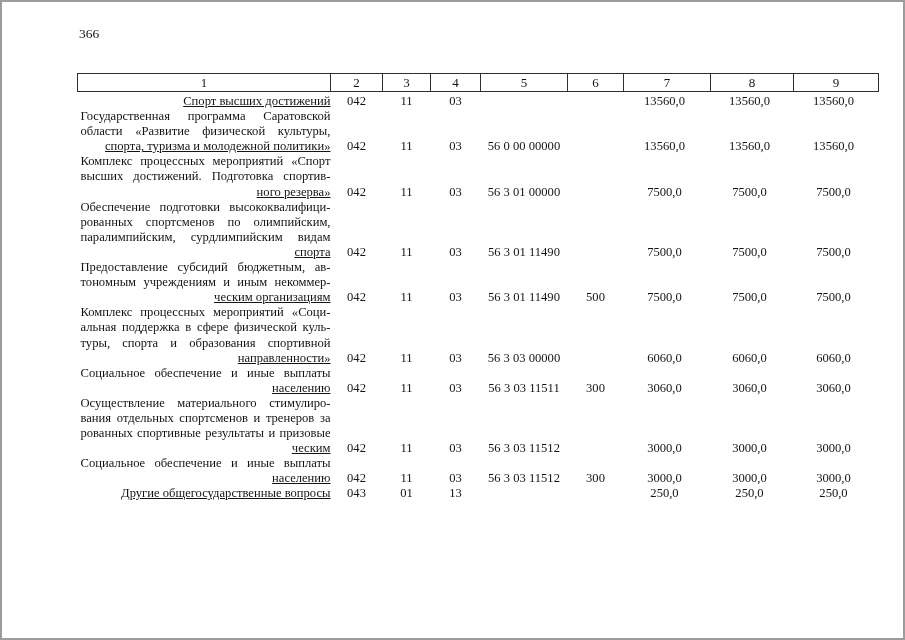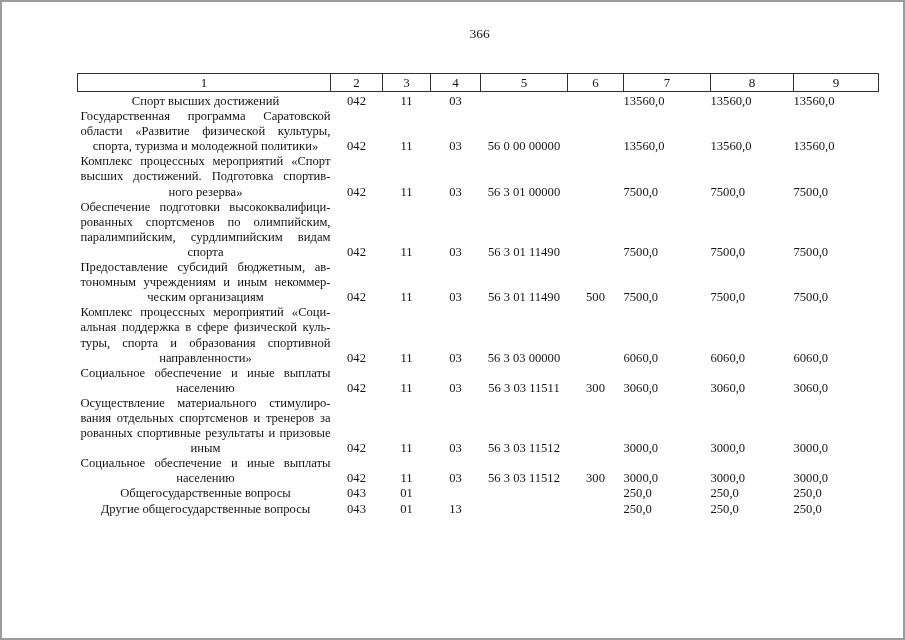--- a/index.html
+++ b/index.html
@@ -9,21 +9,21 @@
     border: 2px solid #9c9c9c;
     background: #ffffff;
     position: relative;
     overflow: hidden;
     font-family: "Liberation Serif", "DejaVu Serif", serif;
     color: #141414;
   }
   .page-number {
     position: absolute;
     top: 24px; left: 77px; width: 801px;
-    text-align: center;
+    text-align: left;
     font-size: 13.5px;
   }
   table.budget-table {
     position: absolute;
     left: 75px; top: 71px;
     width: 801px;
     border-collapse: collapse;
     table-layout: fixed;
   }
   thead th {
@@ -40,23 +40,23 @@
     vertical-align: bottom;
     font-size: 12.6px;
     line-height: 15.1px;
     padding: 0;
     overflow: hidden;
     white-space: nowrap;
   }
   tbody tr:first-child td { padding-top: 2px; }
   td.desc { padding-left: 3px; white-space: normal; }
   td.desc .jl { text-align: justify; text-align-last: justify; }
-  td.desc .ll { text-align: center; }
+  td.desc .ll { text-align: right; text-decoration: underline; }
   td.code { text-align: center; }
-  td.num  { text-align: left; padding-right: 5px; }
+  td.num  { text-align: center; padding-right: 5px; }
   tr.bold { font-weight: bold; }
 </style>
 </head>
 <body>
 
 <div class="page-number">366</div>
 
 <table class="budget-table">
   <colgroup>
     <col style="width:253px">
@@ -185,21 +185,21 @@
         <td class="code">300</td>
         <td class="num">3060,0</td>
         <td class="num">3060,0</td>
         <td class="num">3060,0</td>
       </tr>
       <tr>
         <td class="desc">
           <div class="jl">Осуществление материального стимулиро-</div>
           <div class="jl">вания отдельных спортсменов и тренеров за</div>
           <div class="jl">рованных спортивные результаты и призовые</div>
-          <div class="ll">иным</div>
+          <div class="ll">ческим</div>
         </td>
         <td class="code">042</td>
         <td class="code">11</td>
         <td class="code">03</td>
         <td class="code">56 3 03 11512</td>
         <td class="code"></td>
         <td class="num">3000,0</td>
         <td class="num">3000,0</td>
         <td class="num">3000,0</td>
       </tr>
@@ -209,33 +209,20 @@
           <div class="ll">населению</div>
         </td>
         <td class="code">042</td>
         <td class="code">11</td>
         <td class="code">03</td>
         <td class="code">56 3 03 11512</td>
         <td class="code">300</td>
         <td class="num">3000,0</td>
         <td class="num">3000,0</td>
         <td class="num">3000,0</td>
-      </tr>
-      <tr>
-        <td class="desc">
-          <div class="ll">Общегосударственные вопросы</div>
-        </td>
-        <td class="code">043</td>
-        <td class="code">01</td>
-        <td class="code"></td>
-        <td class="code"></td>
-        <td class="code"></td>
-        <td class="num">250,0</td>
-        <td class="num">250,0</td>
-        <td class="num">250,0</td>
       </tr>
       <tr>
         <td class="desc">
           <div class="ll">Другие общегосударственные вопросы</div>
         </td>
         <td class="code">043</td>
         <td class="code">01</td>
         <td class="code">13</td>
         <td class="code"></td>
         <td class="code"></td>

